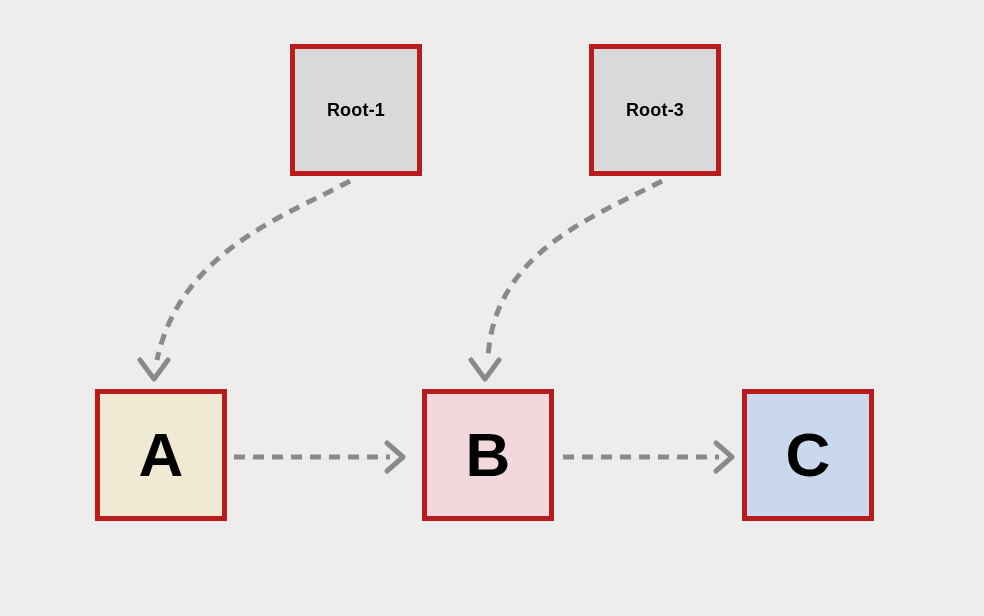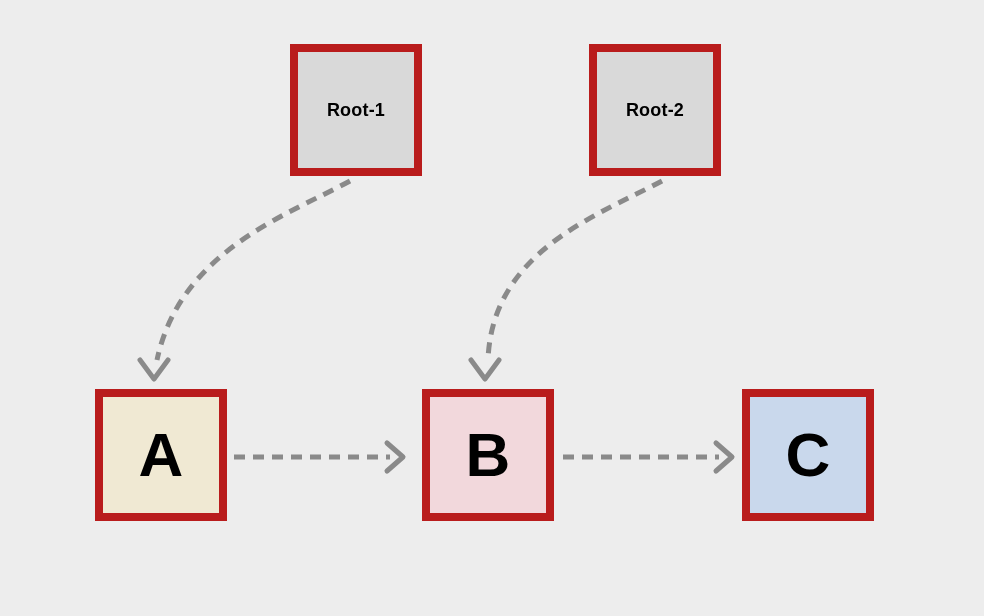--- a/index.html
+++ b/index.html
@@ -22,21 +22,21 @@
     top: 0;
     width: 984px;
     height: 616px;
     pointer-events: none;
   }
   .node {
     position: absolute;
     width: 132px;
     height: 132px;
     box-sizing: border-box;
-    border: 8px solid #b91c1c;
+    border: 5px solid #b91c1c;
     display: flex;
     align-items: center;
     justify-content: center;
     color: #000000;
   }
   .node-root .node-label {
     font-size: 18px;
     font-weight: 700;
     letter-spacing: 0.2px;
   }
@@ -77,21 +77,21 @@
       <path d="M 563 457 L 719 457" fill="none" stroke-width="5" stroke-dasharray="11 8" stroke-linecap="butt" stroke="#8a8a8a"></path>
       <path d="M 716 443 L 732 457 L 716 471" fill="none" stroke-width="5" stroke-linecap="round" stroke-linejoin="round" stroke="#8a8a8a"></path>
     </g>
   </svg>
 
   <div id="node-root-1" class="node node-root" style="background-color: rgb(217, 217, 217);">
     <span class="node-label">Root-1</span>
   </div>
 
   <div id="node-root-2" class="node node-root" style="background-color: rgb(217, 217, 217);">
-    <span class="node-label">Root-2</span>
+    <span class="node-label">Root-3</span>
   </div>
 
   <div id="node-a" class="node node-leaf" style="background-color: rgb(240, 233, 211);">
     <span class="node-label">A</span>
   </div>
 
   <div id="node-b" class="node node-leaf" style="background-color: rgb(242, 216, 220);">
     <span class="node-label">B</span>
   </div>
 

